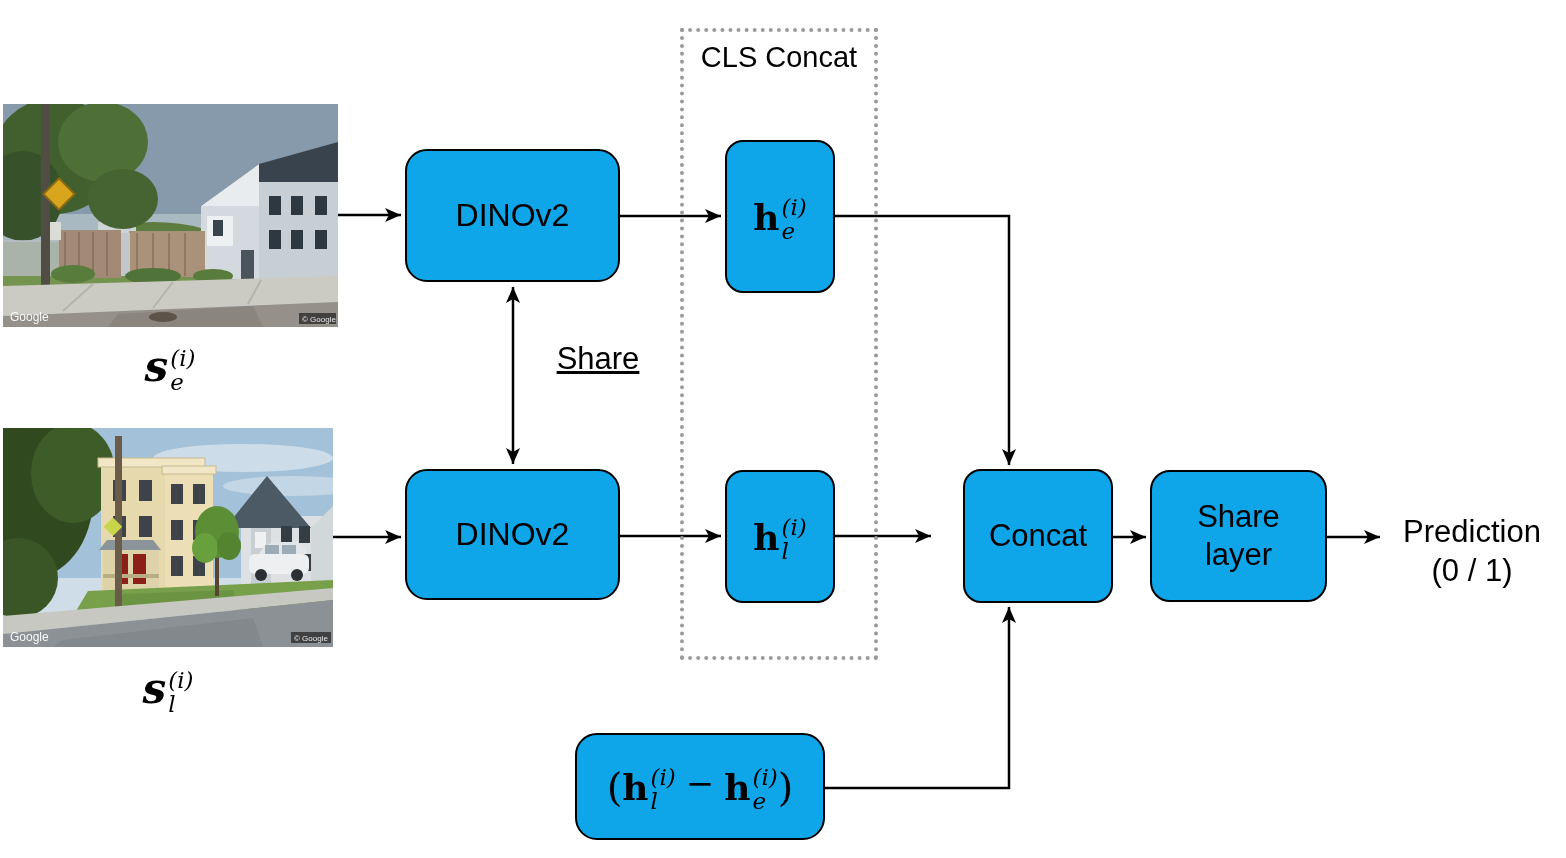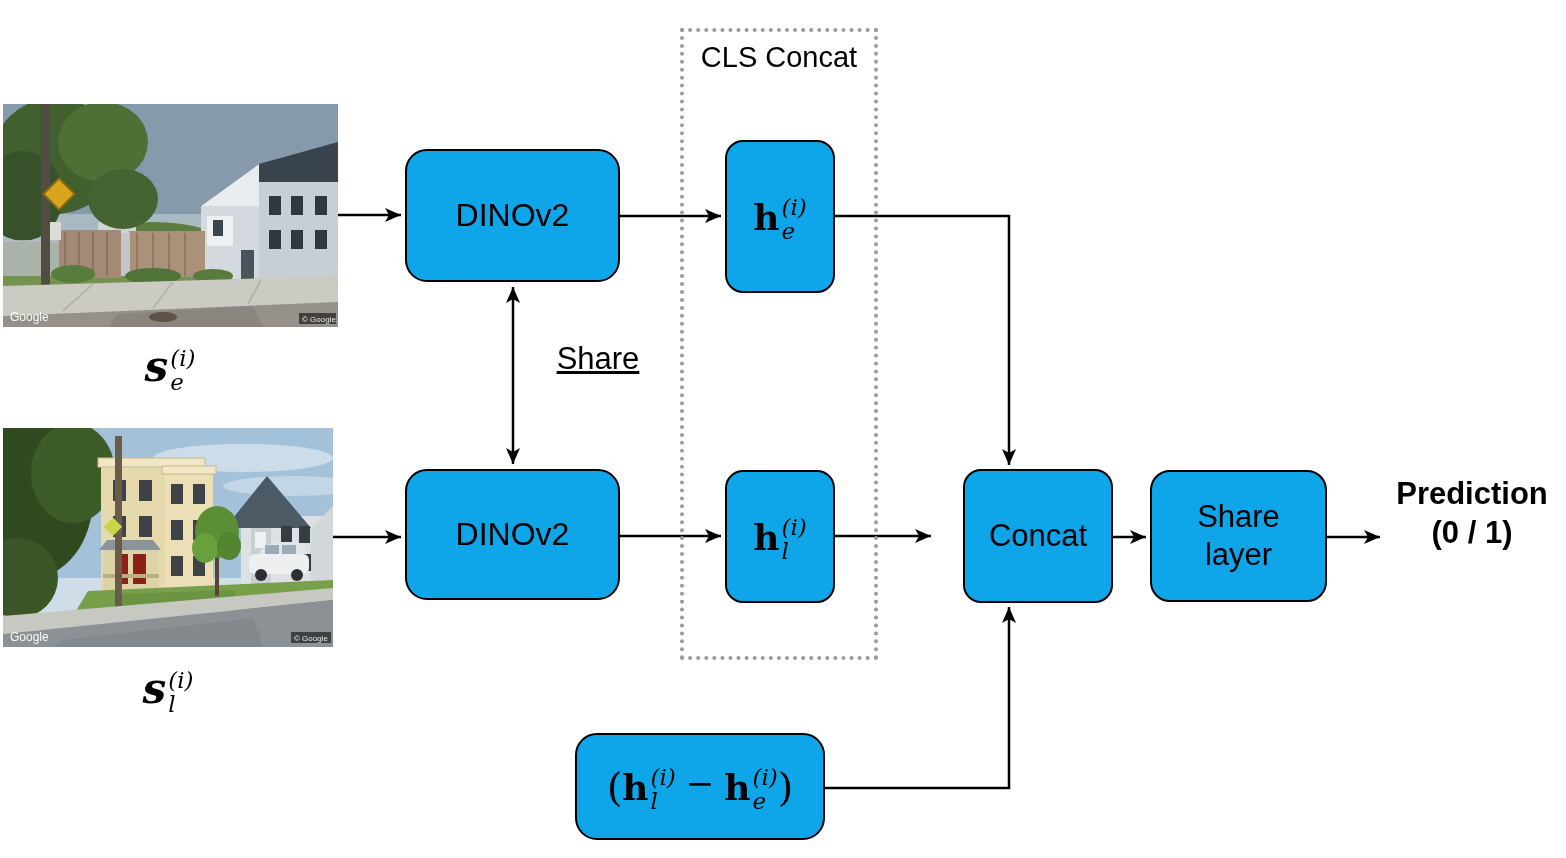--- a/index.html
+++ b/index.html
@@ -26,22 +26,22 @@
   .cls-title{
     position:absolute;left:680px;top:41px;width:198px;text-align:center;
     font-size:29px;color:#000;
   }
   
   .share-label{
     position:absolute;left:528px;top:339px;width:140px;text-align:center;
     font-size:31px;line-height:39px;text-decoration:underline;
   }
   .prediction-label{
-    position:absolute;left:1378px;top:474px;width:188px;text-align:center;
-    font-size:31px;line-height:39px;font-weight:bold;
+    position:absolute;left:1378px;top:512px;width:188px;text-align:center;
+    font-size:31px;line-height:39px;
   }
   
   .math{font-family:"DejaVu Serif",serif;}
   .mb{font-weight:700;font-size:36px;line-height:1;}
   .ms{font-weight:700;font-style:italic;font-size:42px;line-height:1;}
   .sstack{
     display:inline-flex;flex-direction:column;align-items:flex-start;
     font-size:23px;font-style:italic;line-height:1.0;margin-left:2px;
     transform:translateY(3px);
   }

